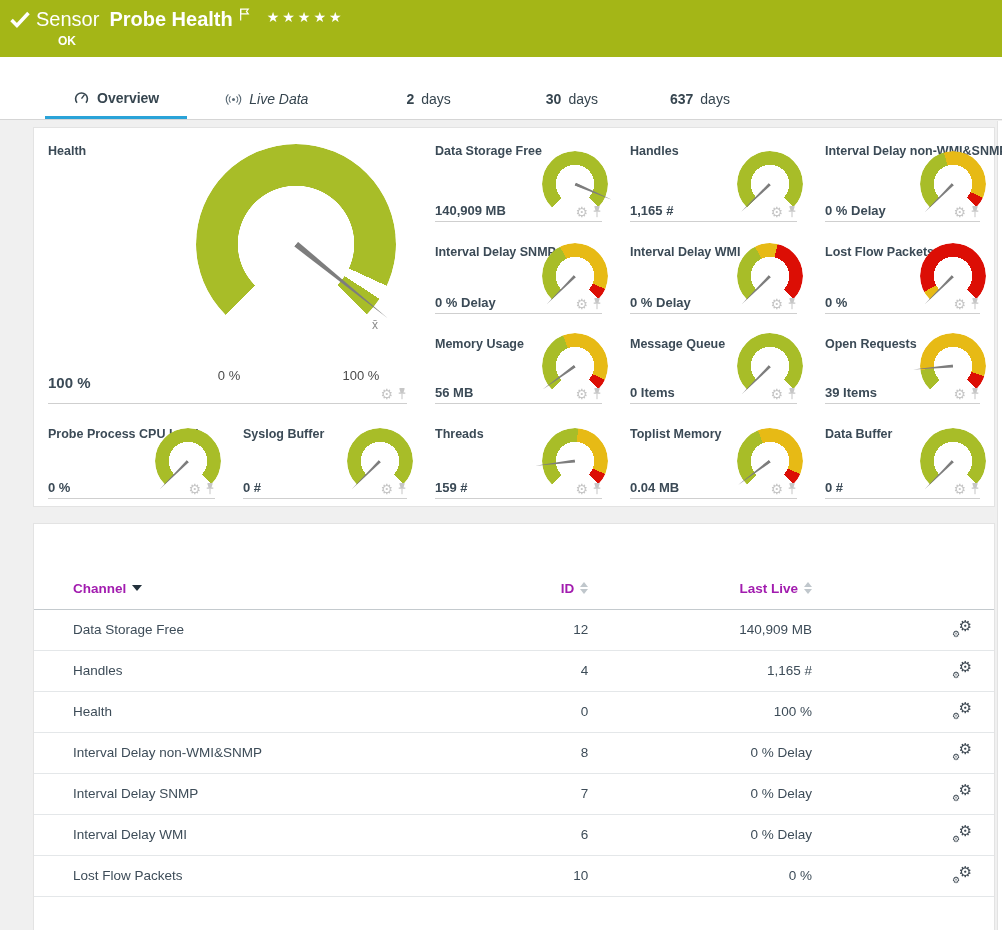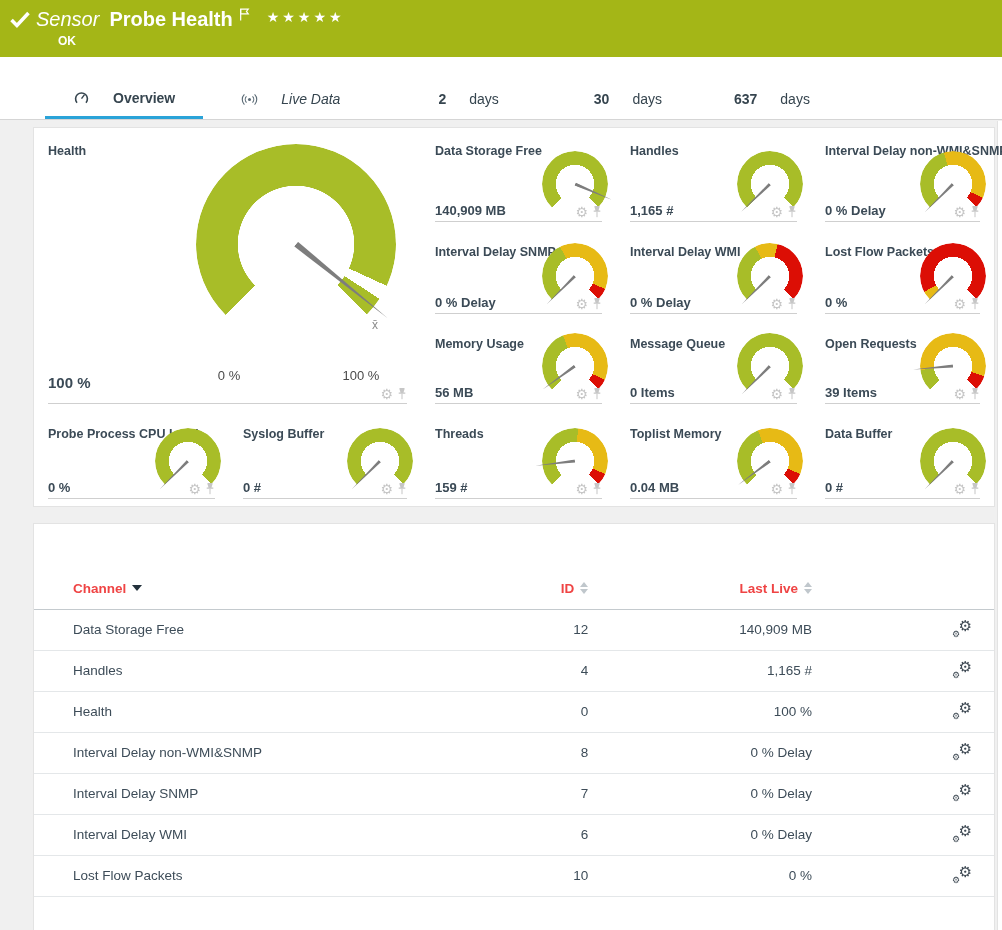--- a/index.html
+++ b/index.html
@@ -3,30 +3,30 @@
 <meta charset="utf-8">
 <style>
   * { margin:0; padding:0; box-sizing:border-box; }
   html,body { width:1002px; height:930px; overflow:hidden; background:#f0f0f0;
     font-family:"Liberation Sans", sans-serif; }
 
   
   .topbar { height:57px; background:#a4b617; color:#fff; position:relative; }
   .topbar-line1 { display:flex; align-items:center; padding:8px 0 0 10px; }
   .check-icon { width:20px; height:18px; margin-right:6px; }
-  .sensor-type { font-style:italic; font-size:20px; font-weight:400; margin-right:10px; }
+  .sensor-type { font-size:20px; font-weight:400; margin-right:10px; }
   .sensor-title { font-size:20px; font-weight:700; }
   .flag-icon { width:12px; height:13px; margin:-10px 0 0 6px; }
   .stars { font-size:14px; letter-spacing:3px; margin:-6px 0 0 16px; }
   .status-ok { position:absolute; left:58px; top:34px; font-size:12px; font-weight:700; }
 
   
   .tabbar { height:63px; background:#fff; border-bottom:1px solid #d5d5d5;
     display:flex; align-items:flex-end; }
-  .tab { display:flex; align-items:center; gap:23px; height:40px; padding:0 10px;
+  .tab { display:flex; align-items:center; gap:7px; height:40px; padding:0 10px;
     font-size:14px; color:#36454f; cursor:pointer; white-space:nowrap; }
   .tab .num { font-weight:700; }
   .tab-icon { width:17px; height:15px; flex:0 0 auto; }
   .tab.active { font-weight:700; border-bottom:3px solid #2aa3d8; padding:0 28px; }
   .t-ovr { margin-left:45px; }
   .t-live { margin-left:28px;font-style:italic; }
   .t-2d { margin-left:78px; }
   .t-30d { margin-left:75px; }
   .t-365d { margin-left:52px; }
   .t-hist { margin-left:70px; }
@@ -70,21 +70,21 @@
   .scale-row { position:absolute; top:240px; left:0; width:100%; font-size:13px; color:#4a4a4a; }
   .scale-min { position:absolute; left:160px; width:70px; text-align:center; }
   .scale-max { position:absolute; left:292px; width:70px; text-align:center; }
   .health-value { position:absolute; left:14px; top:246px; font-size:15px; font-weight:700; color:#3b4a56; }
 
   
   .table-card { margin-top:16px; height:420px; padding-top:44px; }
   table { border-collapse:collapse; width:100%; table-layout:fixed; font-size:13.5px; }
   col.c-ch { width:383px; } col.c-id { width:150px; } col.c-val { width:215px; } col.c-gear { width:175px; }
   th, td { height:41px; padding:0; font-weight:400; }
-  th { color:#ef4444; font-weight:700; border-bottom:1px solid #c4cace; }
+  th { color:#a21caf; font-weight:700; border-bottom:1px solid #c4cace; }
   td { color:#3d4c58; border-bottom:1px solid #e4e7e9; }
   .cell-ch { padding-left:39px; text-align:left; }
   .cell-num { text-align:right; }
   .cell-gear { text-align:right; padding-right:22px; }
   .hdr-inner { display:inline-flex; align-items:center; gap:6px; }
   .caret-down { width:0; height:0; border-left:5px solid transparent;
     border-right:5px solid transparent; border-top:6px solid #23313c; }
   .sort { display:inline-flex; flex-direction:column; gap:2px; }
   .sort i { display:block; width:0; height:0; border-left:4px solid transparent;
     border-right:4px solid transparent; }

